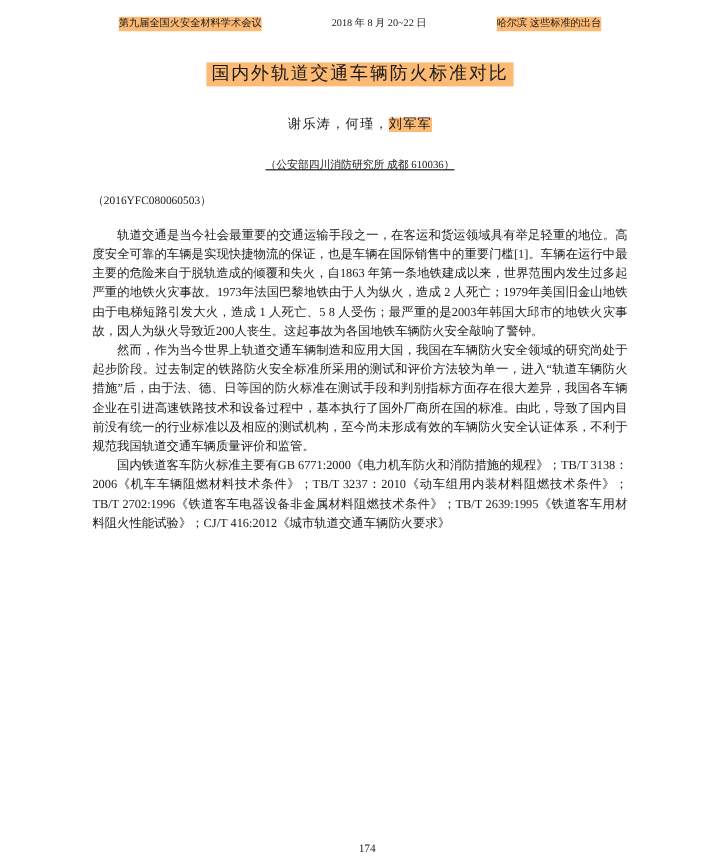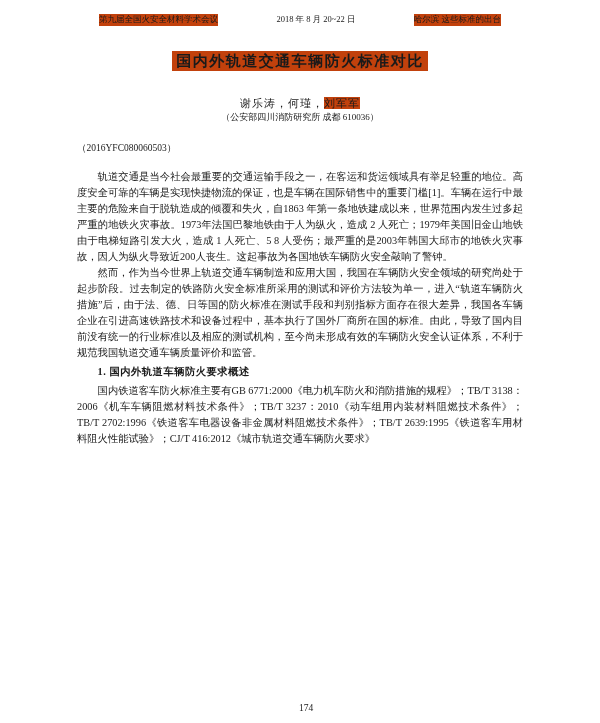--- a/index.html
+++ b/index.html
@@ -16,39 +16,40 @@
     overflow: hidden;
   }
   .running-header {
     display: flex;
     justify-content: space-between;
     align-items: baseline;
     font-size: 8.5px;
     margin: 0 22px;
     white-space: nowrap;
   }
-  .hl { background: #c2410c; }
+  .hl { background: #fdba74; }
   .paper-title {
     text-align: center;
     margin-top: 26px;
     font-size: 15px;
-    font-weight: bold;
+    font-weight: normal;
     letter-spacing: 1.5px;
   }
   .paper-title .hl { padding: 2px 4px; }
   .authors-line {
     text-align: center;
     margin-top: 25px;
     font-size: 11px;
     letter-spacing: 1px;
   }
   .affiliation-line {
     text-align: center;
-    margin-top: 0;
+    margin-top: 20px;
     font-size: 9px;
+    text-decoration: underline;
   }
   .funding-block {
     margin-top: 15px;
     font-size: 9.5px;
     line-height: 19px;
   }
   .body-text {
     margin-top: 11px;
     font-size: 10.3px;
     line-height: 16px;
@@ -93,19 +94,18 @@
 
   <div class="affiliation-line">（公安部四川消防研究所 成都 610036）</div>
 
   <div class="funding-block">
     <div>（2016YFC080060503）</div>
   </div>
 
   <div class="body-text">
     <p>轨道交通是当今社会最重要的交通运输手段之一，在客运和货运领域具有举足轻重的地位。高度安全可靠的车辆是实现快捷物流的保证，也是车辆在国际销售中的重要门槛[1]。车辆在运行中最主要的危险来自于脱轨造成的倾覆和失火，自1863 年第一条地铁建成以来，世界范围内发生过多起严重的地铁火灾事故。1973年法国巴黎地铁由于人为纵火，造成 2 人死亡；1979年美国旧金山地铁由于电梯短路引发大火，造成 1 人死亡、5 8 人受伤；最严重的是2003年韩国大邱市的地铁火灾事故，因人为纵火导致近200人丧生。这起事故为各国地铁车辆防火安全敲响了警钟。</p>
     <p>然而，作为当今世界上轨道交通车辆制造和应用大国，我国在车辆防火安全领域的研究尚处于起步阶段。过去制定的铁路防火安全标准所采用的测试和评价方法较为单一，进入“轨道车辆防火措施”后，由于法、德、日等国的防火标准在测试手段和判别指标方面存在很大差异，我国各车辆企业在引进高速铁路技术和设备过程中，基本执行了国外厂商所在国的标准。由此，导致了国内目前没有统一的行业标准以及相应的测试机构，至今尚未形成有效的车辆防火安全认证体系，不利于规范我国轨道交通车辆质量评价和监管。</p>
-    <p class="section-heading">1.  国内外轨道车辆防火要求概述</p>
     <p>国内铁道客车防火标准主要有GB 6771:2000《电力机车防火和消防措施的规程》；TB/T 3138：2006《机车车辆阻燃材料技术条件》；TB/T 3237：2010《动车组用内装材料阻燃技术条件》；TB/T 2702:1996《铁道客车电器设备非金属材料阻燃技术条件》；TB/T 2639:1995《铁道客车用材料阻火性能试验》；CJ/T 416:2012《城市轨道交通车辆防火要求》</p>
   </div>
 
   <div class="page-number">174</div>
 
 </div>
 
 </body></html>

